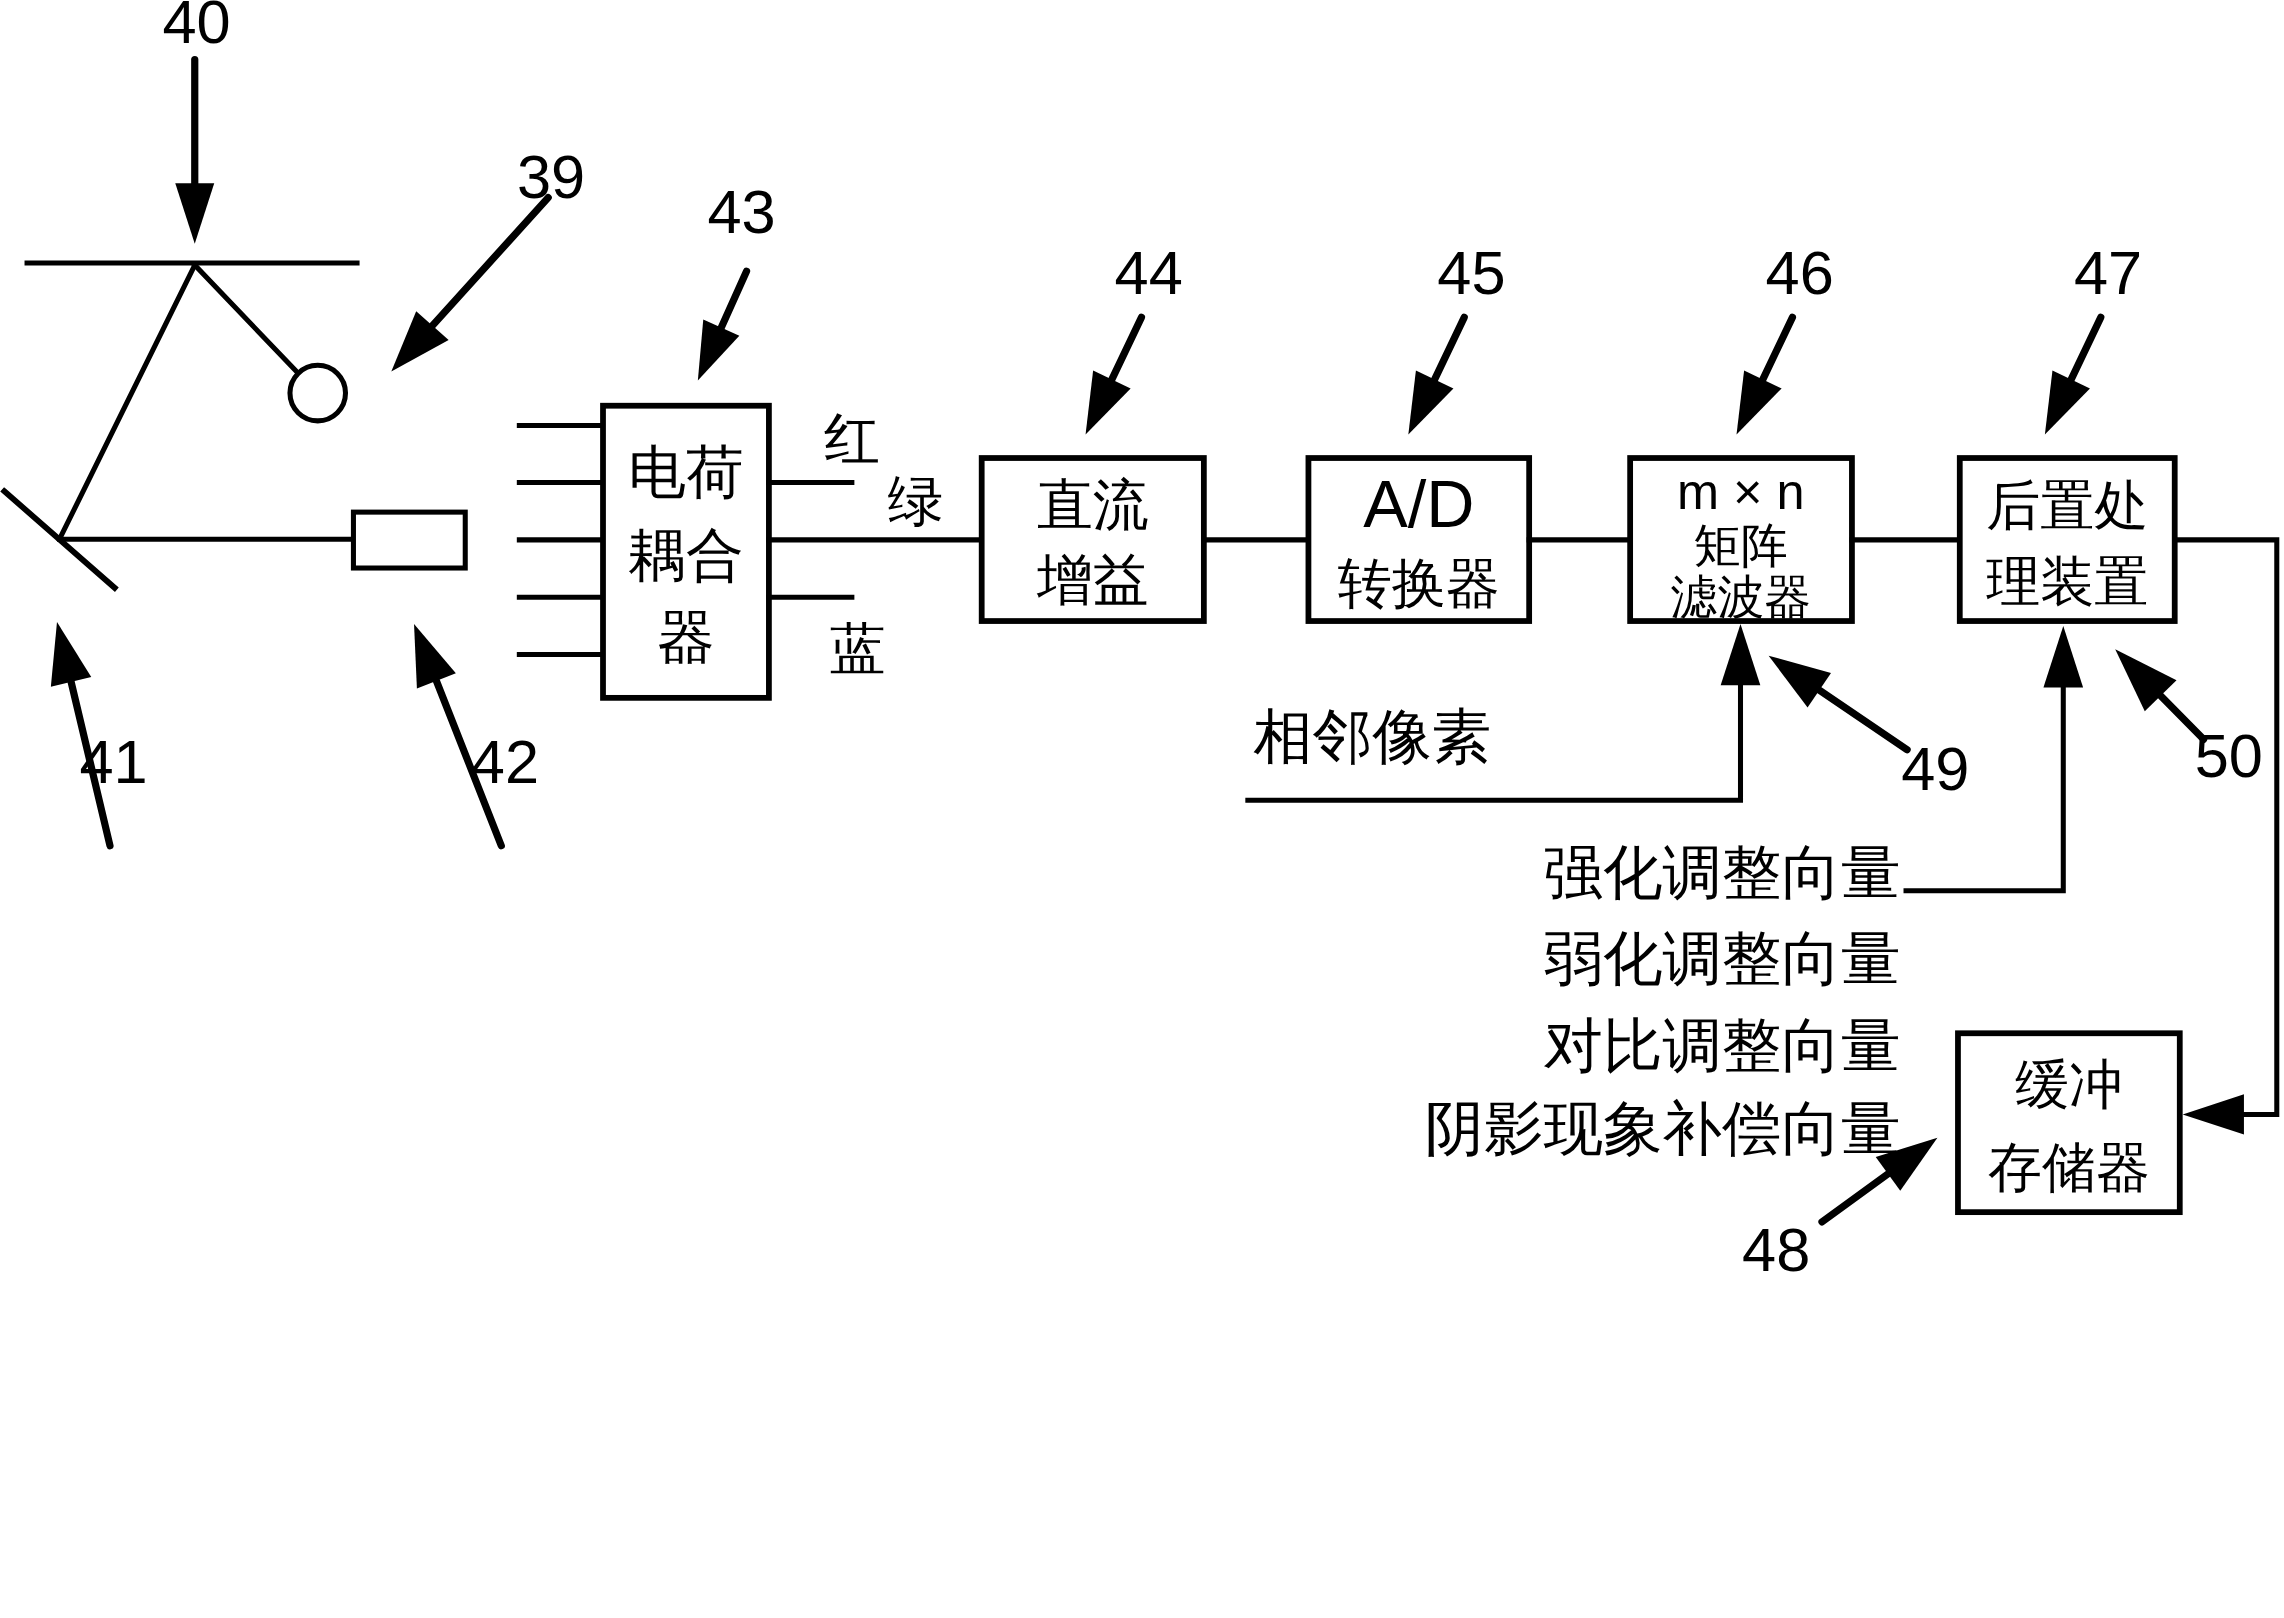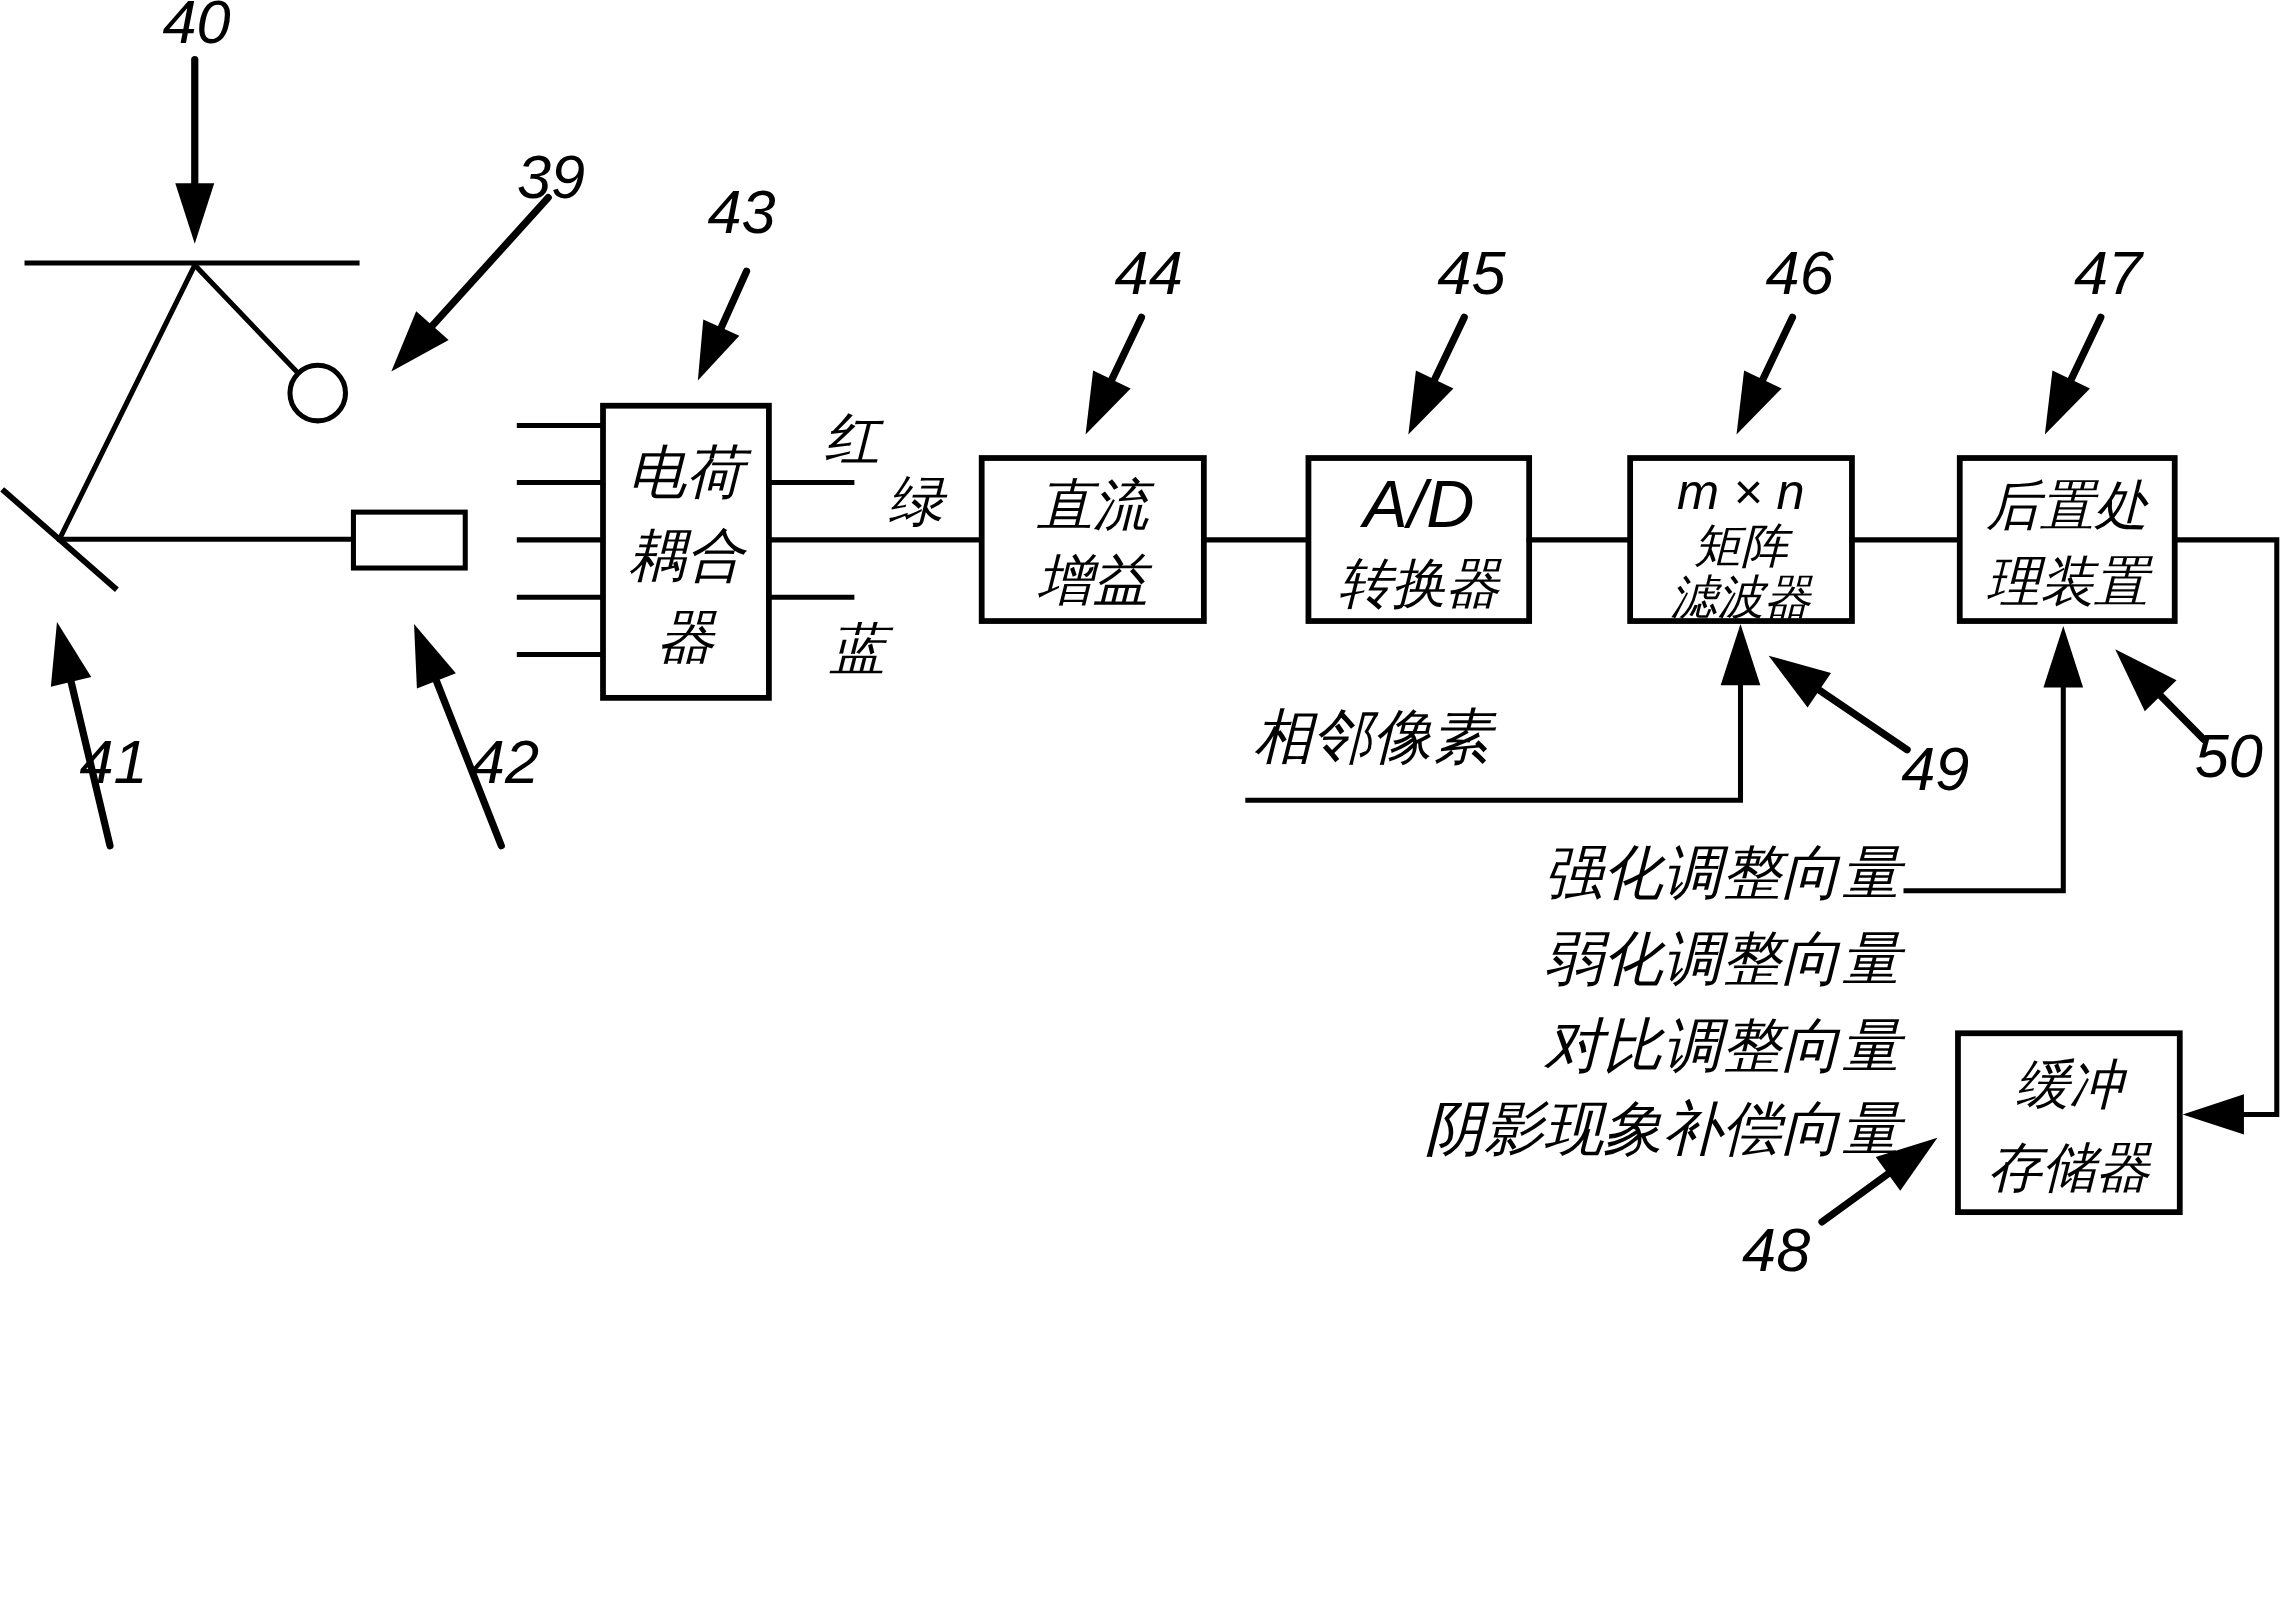--- a/index.html
+++ b/index.html
@@ -1,17 +1,17 @@
 <!DOCTYPE html>
 <html style="--ink: #000000; --paper: #ffffff;font-size:7.3px"><head>
 <meta charset="utf-8">
 <style>
   :root { --ink:#000000; --paper:#ffffff; }
   html,body { margin:0; padding:0; background:var(--paper); }
-  .stage { width:100vw; background:var(--paper);font-style:italic; }
+  .stage { width:100vw; background:var(--paper); }
   svg { display:block; width:100%; height:auto; background:var(--paper); }
   .wire   { stroke:var(--ink); stroke-width:14; fill:none; stroke-linecap:square; }
   .wire16 { stroke:var(--ink); stroke-width:16; fill:none; stroke-linecap:square; }
   .lead   { stroke:var(--ink); stroke-width:20; fill:none; stroke-linecap:round; }
   .boxn   { fill:var(--paper); stroke:var(--ink); stroke-width:16; }
   .head   { fill:var(--ink); stroke:none; }
   .node   { fill:var(--paper); stroke:var(--ink); stroke-width:14; }
   text { fill:var(--ink); font-family:"Liberation Sans","DejaVu Sans",sans-serif; }
   .ref  { font-size:170px; text-anchor:middle; }
   .cjk  { font-size:155px; text-anchor:middle; }

